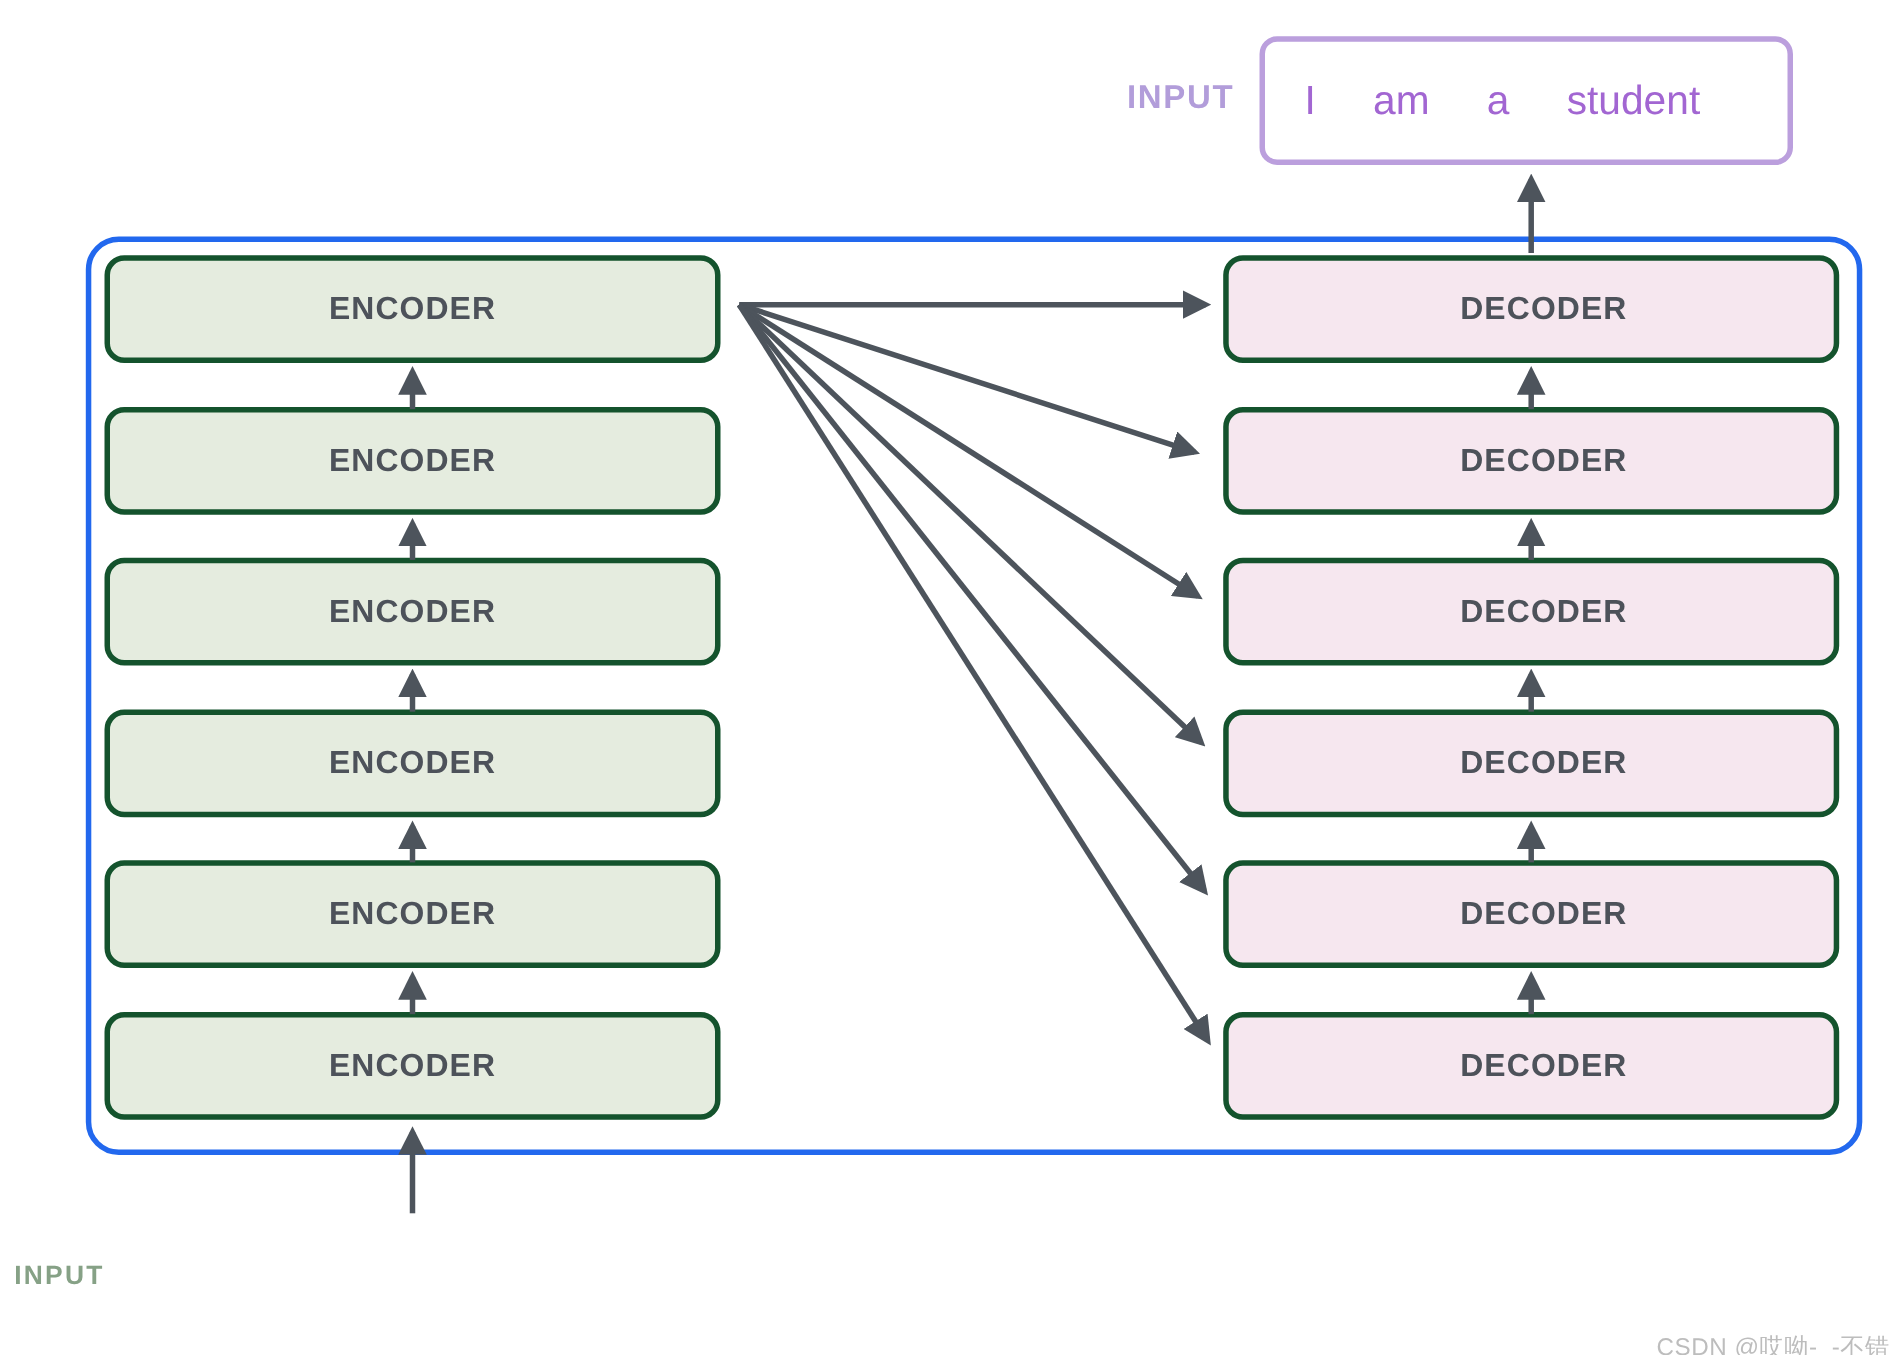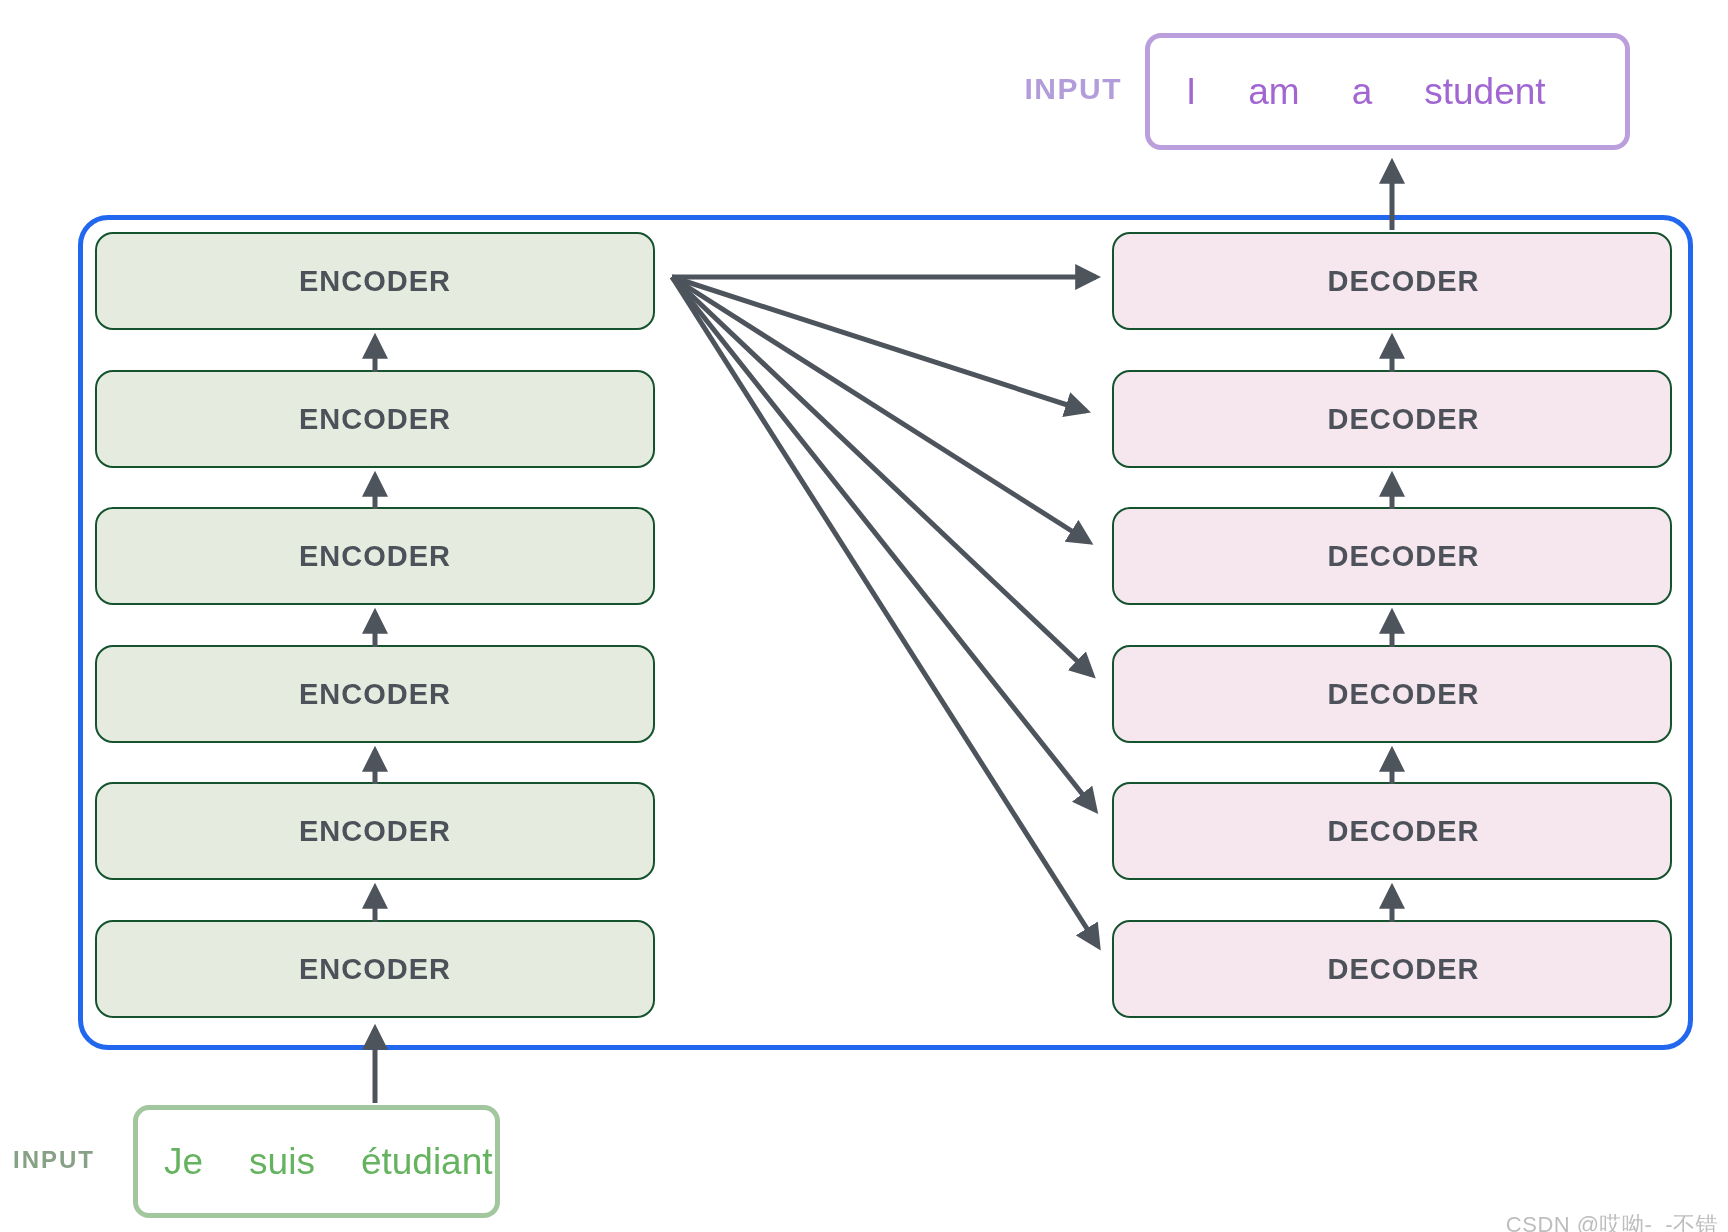--- a/index.html
+++ b/index.html
@@ -9,21 +9,21 @@
   }
   
   .frame{
     position:absolute;left:78px;top:215px;width:1615px;height:835px;
     border:5px solid #2268ee;border-radius:30px;box-sizing:border-box;
     background:transparent;
   }
   
   .block{
     position:absolute;width:560px;height:98px;box-sizing:border-box;
-    border:2px solid #14532d;border-radius:18px;
+    border:5px solid #14532d;border-radius:18px;
     display:flex;align-items:center;justify-content:center;
     font-size:29px;font-weight:bold;letter-spacing:1px;color:#4d525a;
   }
   .enc{left:95px;background:#e5ecdf;}
   .dec{left:1112px;background:#f6e7ef;padding-left:23px;}
   
   .output-box{
     position:absolute;left:1145px;top:33px;width:485px;height:117px;box-sizing:border-box;
     border:5px solid #bb9fdd;border-radius:16px;background:#ffffff;
     display:flex;align-items:center;gap:52px;padding-left:36px;
@@ -76,25 +76,20 @@
   <div class="block enc" style="top:920px">ENCODER</div>
 
   <div class="block dec" style="top:232px">DECODER</div>
   <div class="block dec" style="top:370px">DECODER</div>
   <div class="block dec" style="top:507px">DECODER</div>
   <div class="block dec" style="top:645px">DECODER</div>
   <div class="block dec" style="top:782px">DECODER</div>
   <div class="block dec" style="top:920px">DECODER</div>
 
   <div class="input-label">INPUT</div>
-  <div class="input-box">
-    <span class="word">Je</span>
-    <span class="word">suis</span>
-    <span class="word">étudiant</span>
-  </div>
 
   <div class="watermark">CSDN @哎呦-_-不错</div>
 
   <svg class="arrows" width="1728" height="1232" viewBox="0 0 1728 1232">
     <defs>
       <marker id="ah" viewBox="0 0 10 10" refX="8" refY="5" markerWidth="5.2" markerHeight="5.2" orient="auto" markerUnits="strokeWidth">
         <path d="M0,0 L10,5 L0,10 z" fill="#4d545c"></path>
       </marker>
     </defs>
 

